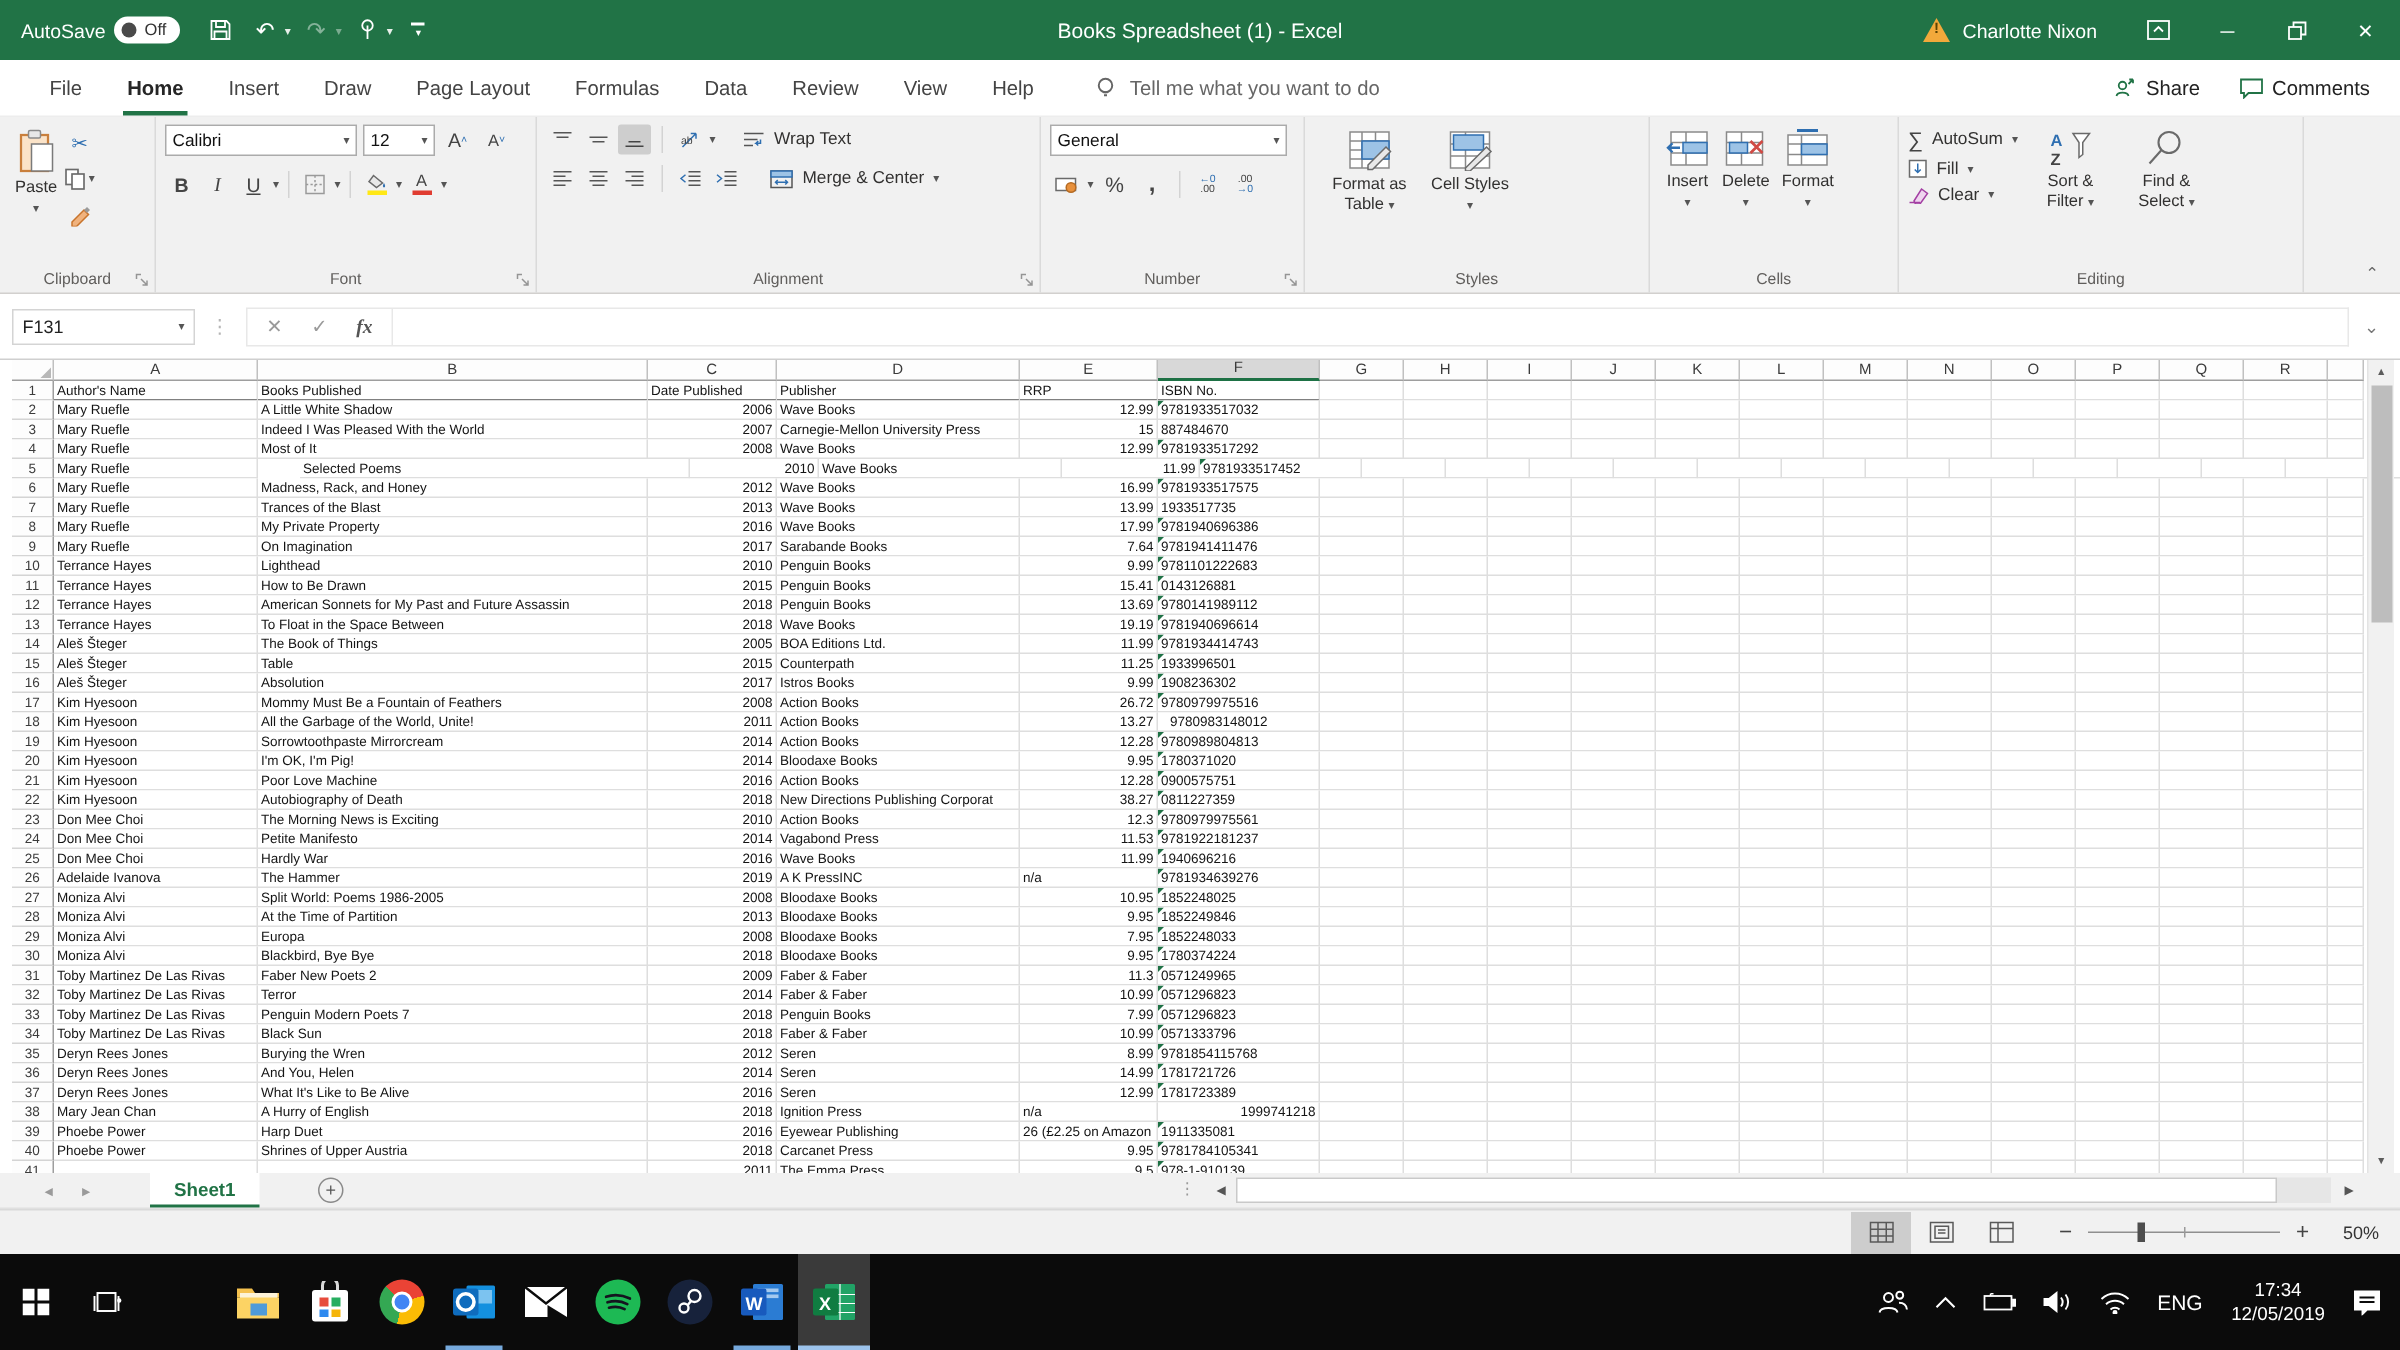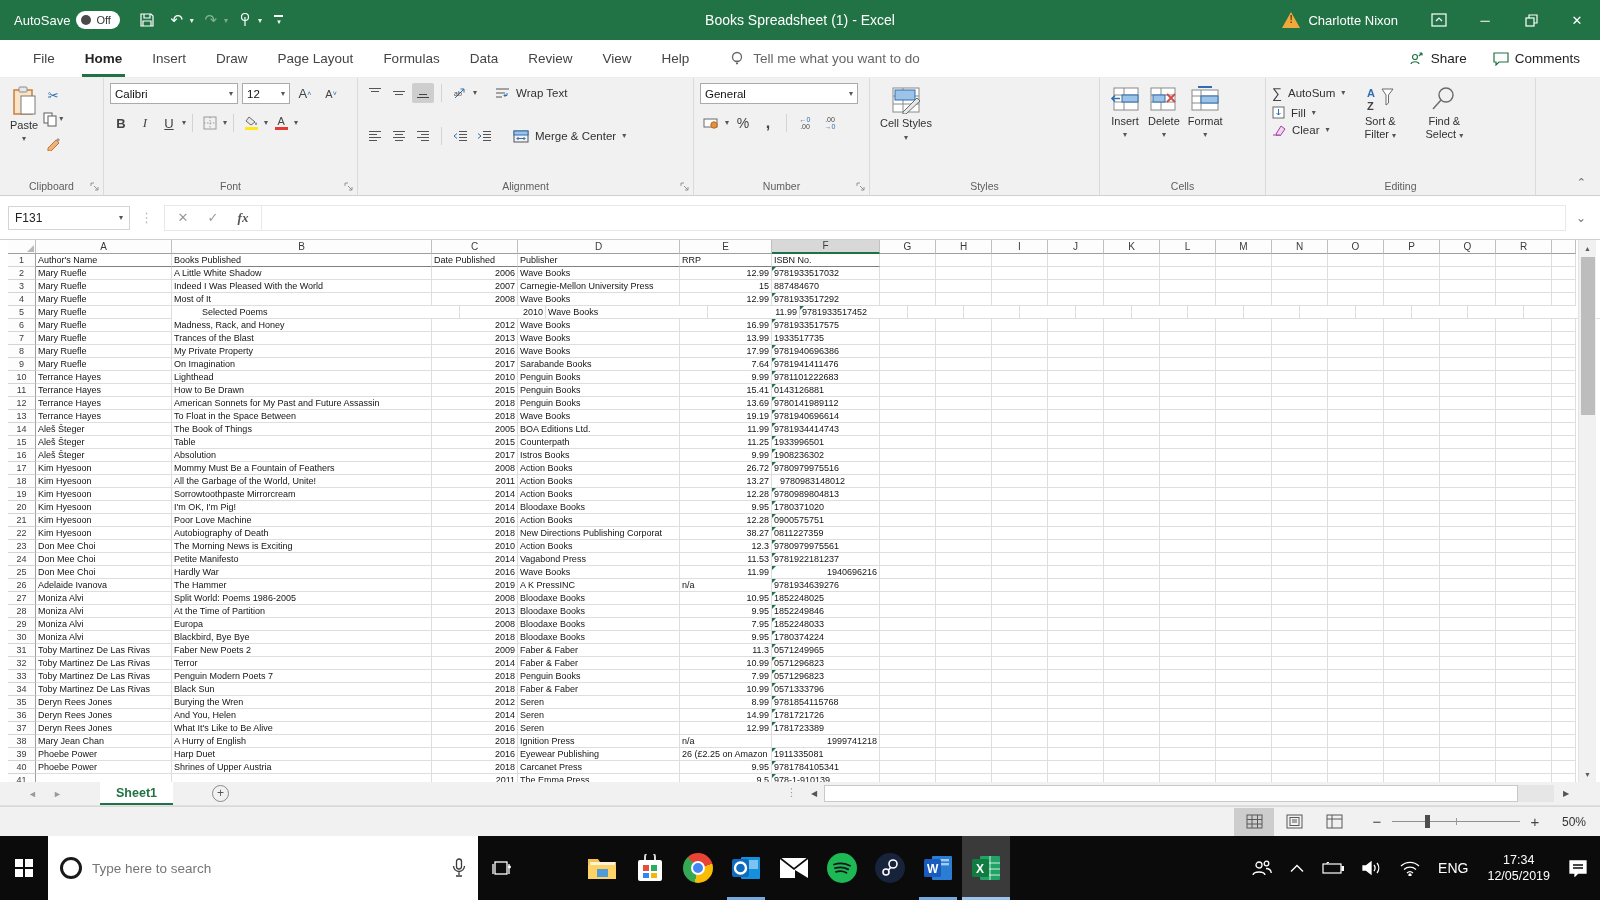--- a/index.html
+++ b/index.html
@@ -328,21 +328,21 @@
       <span class="caret">▾</span>
       <span style="width:14px"></span>
       <span class="tbtn" style="font-size:11.5px;color:#323130">
         <svg width="15" height="13" viewBox="0 0 15 13" fill="none" stroke="#555">
             <path d="M1 2h13M1 6h9M1 10h6"></path>
             <path d="M12 6v2.5H9l1.5-1.5M9 8.5l1.5 1.5" stroke="#2f6fb1"></path>
           </svg>
         <span>Wrap Text</span>
       </span>
     </div>
-    <div class="row" style="gap:2px;margin-top:23px">
+    <div class="row" style="gap:2px;margin-top:6px">
       <span class="mini">
           <svg width="14" height="12" viewBox="0 0 14 12" stroke="#555">
             <path d="M1 1.5h12M1 4.5h8M1 7.5h12M1 10.5h8"></path>
           </svg>
         </span>
       <span class="mini">
           <svg width="14" height="12" viewBox="0 0 14 12" stroke="#555">
             <path d="M1 1.5h12M3 4.5h8M1 7.5h12M3 10.5h8"></path>
           </svg>
         </span>
@@ -413,20 +413,29 @@
         <svg width="9" height="9" viewBox="0 0 9 9" fill="none" stroke="#777">
           <path d="M1 4V1h3M4 4l4 4M8 5v3H5"></path>
         </svg>
       </span>
   </div>
 
   <div class="grp" style="width:230px;display:flex">
     <div class="bigbtn">
       <svg width="30" height="28" viewBox="0 0 30 28" fill="none" stroke="#8a8a8a">
           <rect x="2" y="2" width="26" height="24" fill="#fff"></rect>
+          <path d="M2 8h26M2 14h26M2 20h26M10 2v24M19 2v24"></path>
+          <rect x="10" y="8" width="18" height="12" fill="#9dc3e6" stroke="#2f6fb1"></rect>
+          <path d="M14 24L26 12l3 3-12 12h-3z" fill="#e8e8e8" stroke="#6a6a6a"></path>
+        </svg>
+      <span class="twoline" style="width:66px"><span>Format as Table</span> <span class="caret">▾</span></span>
+    </div>
+    <div class="bigbtn">
+      <svg width="30" height="28" viewBox="0 0 30 28" fill="none" stroke="#8a8a8a">
+          <rect x="2" y="2" width="26" height="24" fill="#fff"></rect>
           <path d="M2 10h26M2 18h26M12 2v24"></path>
           <rect x="4" y="4" width="20" height="10" fill="#9dc3e6" stroke="#2f6fb1"></rect>
           <path d="M12 26L26 12l3 3-14 13h-3z" fill="#e8e8e8" stroke="#6a6a6a"></path>
         </svg>
       <span class="twoline" style="width:52px"><span>Cell Styles</span> <span class="caret">▾</span></span>
     </div>
     <span class="grp-label">Styles</span>
   </div>
 
   <div class="grp" style="width:166px;display:flex">
@@ -1077,21 +1086,21 @@
         <div class="cell" style="width: 56px;"></div>
         <div class="cell" style="width: 24px;"></div>
       </div>
       <div class="grow">
         <div class="rowhdr" style="width: 28px;">25</div>
         <div class="cell" style="width: 136px;">Don Mee Choi</div>
         <div class="cell" style="width: 260px;">Hardly War</div>
         <div class="cell ar" style="width: 86px;">2016</div>
         <div class="cell" style="width: 162px;">Wave Books</div>
         <div class="cell ar" style="width: 92px;">11.99</div>
-        <div class="cell tri" style="width: 108px; text-align: right;">1940696216</div>
+        <div class="cell tri" style="width: 108px;">1940696216</div>
         <div class="cell" style="width: 56px;"></div>
         <div class="cell" style="width: 56px;"></div>
         <div class="cell" style="width: 56px;"></div>
         <div class="cell" style="width: 56px;"></div>
         <div class="cell" style="width: 56px;"></div>
         <div class="cell" style="width: 56px;"></div>
         <div class="cell" style="width: 56px;"></div>
         <div class="cell" style="width: 56px;"></div>
         <div class="cell" style="width: 56px;"></div>
         <div class="cell" style="width: 56px;"></div>
@@ -1512,28 +1521,20 @@
 
 <div id="taskbar" class="band">
   <div class="tb-item">
     <svg width="18" height="18" viewBox="0 0 18 18" fill="#fff">
         <rect x="0" y="0" width="8" height="8"></rect>
         <rect x="10" y="0" width="8" height="8"></rect>
         <rect x="0" y="10" width="8" height="8"></rect>
         <rect x="10" y="10" width="8" height="8"></rect>
       </svg>
   </div>
-  <div class="searchbox">
-    <span class="cortana"></span>
-    <input class="searchtext" placeholder="Type here to search" style="">
-    <svg width="14" height="20" viewBox="0 0 14 20" fill="none" stroke="#3a3a3a" stroke-width="1.3">
-        <rect x="4.5" y="1" width="5" height="10" rx="2.5"></rect>
-        <path d="M1.5 8a5.5 5.5 0 0011 0M7 13.5V17M4 18h6"></path>
-      </svg>
-  </div>
   <div class="tb-item">
     <svg width="20" height="18" viewBox="0 0 20 18" fill="none" stroke="#fff" stroke-width="1.3">
         <rect x="3" y="3" width="12" height="12"></rect>
         <path d="M17 5v10M1 5v10"></path>
         <circle cx="17.5" cy="8" r=".8" fill="#fff"></circle>
       </svg>
   </div>
   <div style="width:52px"></div>
   <div class="appicon">
     <svg width="30" height="24" viewBox="0 0 30 24">

